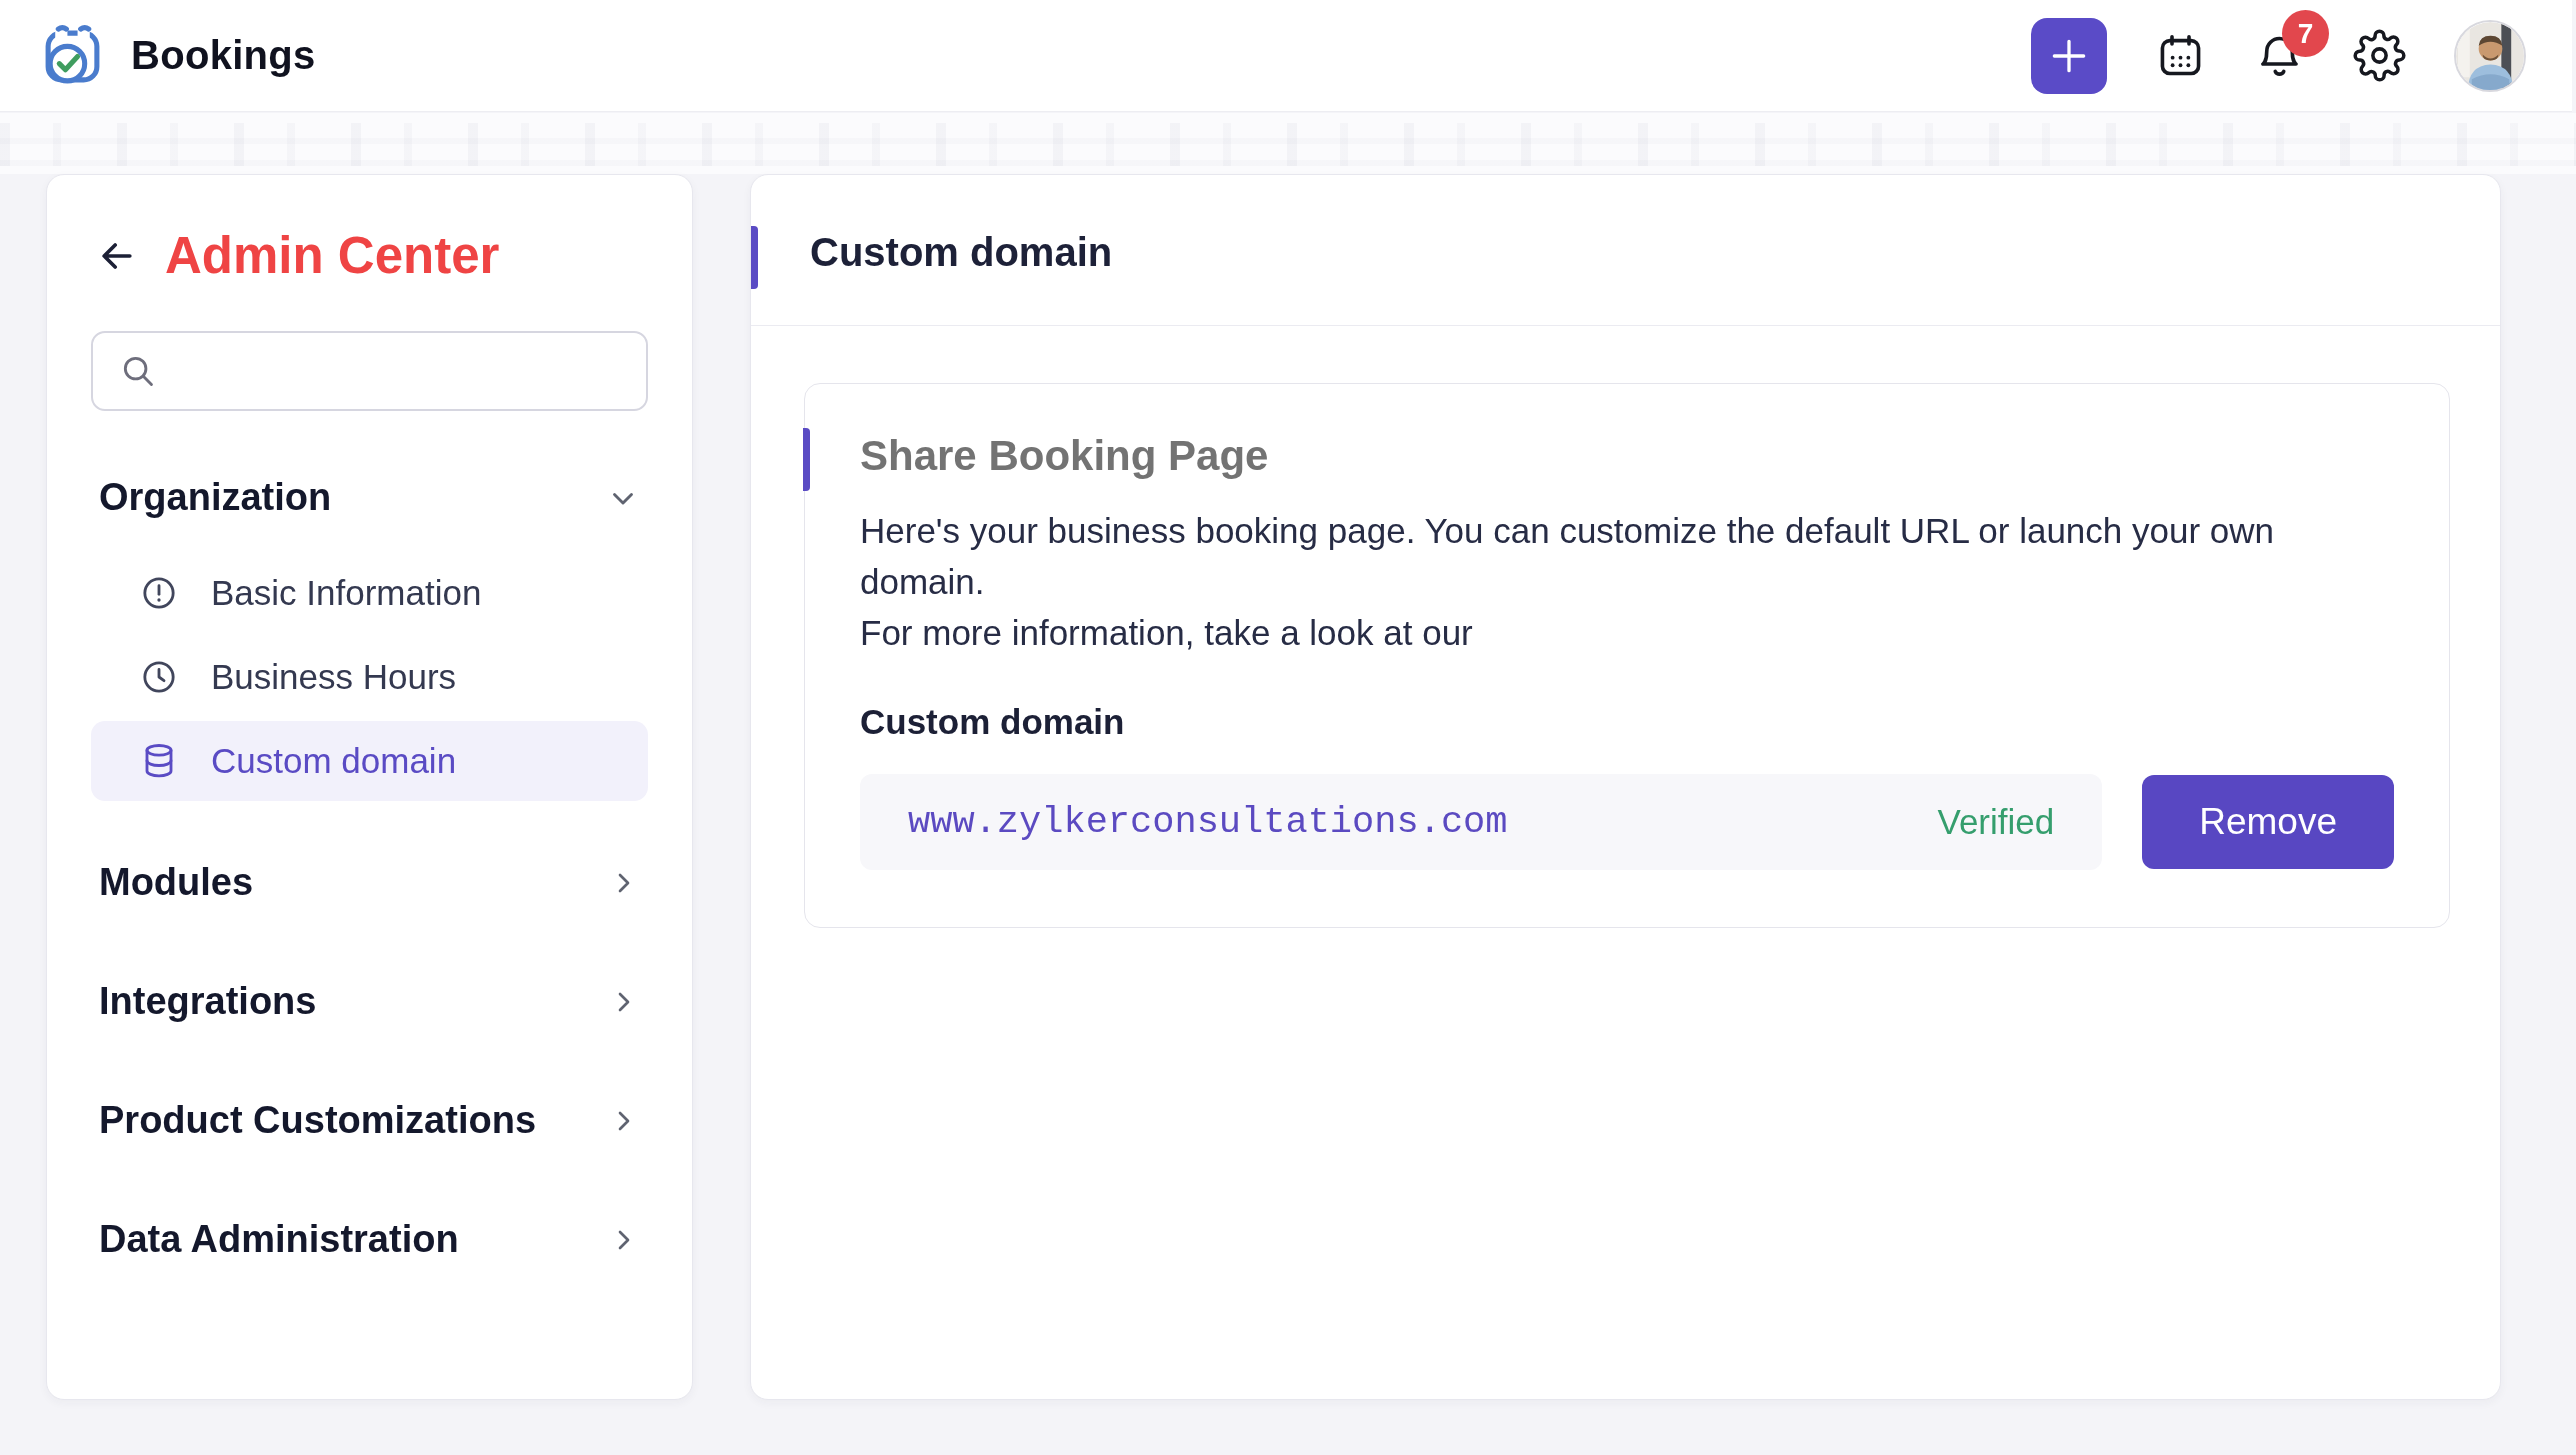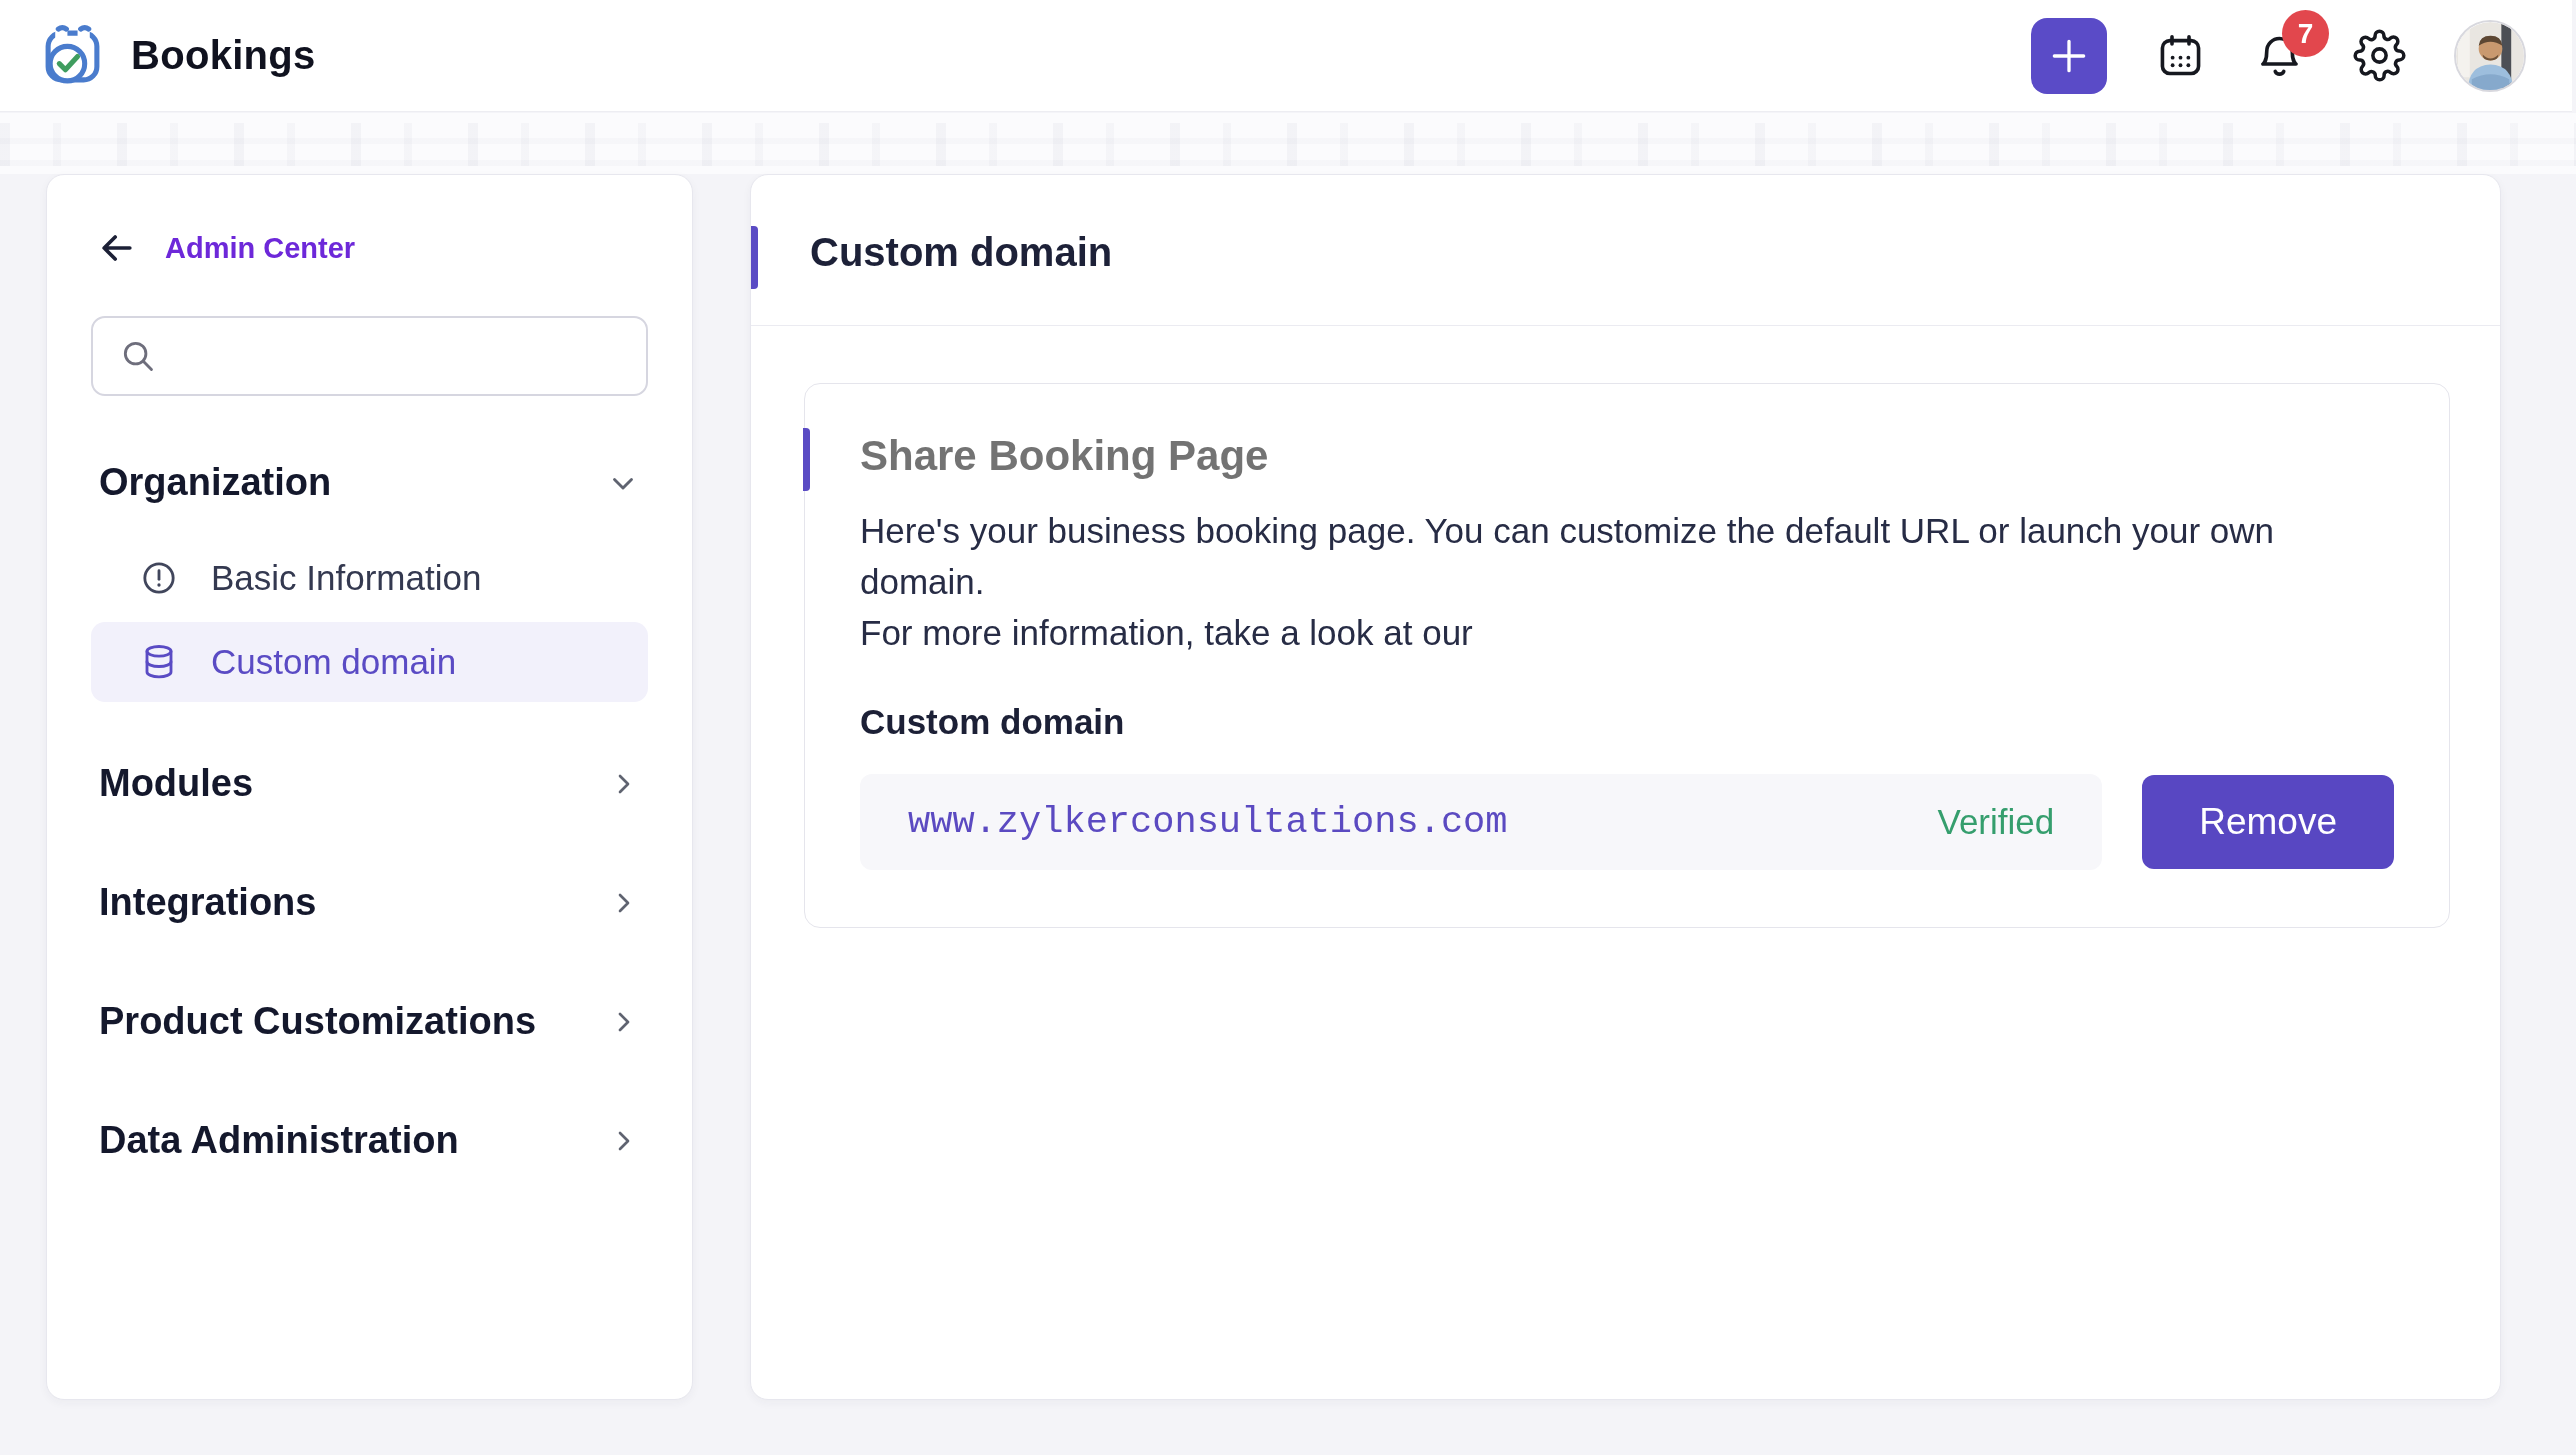--- a/index.html
+++ b/index.html
@@ -53,21 +53,21 @@
     display: flex; gap: 57px;
   }
   .panel {
     background: #ffffff; border: 1px solid #e7e7ee; border-radius: 18px;
     box-shadow: 0 3px 10px rgba(35,35,70,.045);
   }
 
   
   .sidebar { width: 647px; flex: none; padding: 51px 44px; }
   .sidebar-header { display: flex; align-items: center; gap: 26px; padding: 0 4px; cursor: pointer; }
-  .sidebar-title { font-size: 29px; font-weight: 700; color: #6d28d9; }
+  .sidebar-title { font-size: 51px; font-weight: 700; color: #ef4444; }
   .search-box {
     margin-top: 46px; height: 80px; border: 2px solid #d6d6e0; border-radius: 14px;
     display: flex; align-items: center; gap: 18px; padding: 0 26px; background: #fff;
   }
   .search-box input { flex: 1; border: none; outline: none; background: transparent; font-size: 33px; color: #333; font-family: inherit; }
 
   .org-header {
     margin-top: 65px; display: flex; align-items: center; justify-content: space-between;
     padding: 0 8px; cursor: pointer;
   }
@@ -245,20 +245,29 @@
         <span>
           <svg width="40" height="40" viewBox="0 0 24 24" fill="none" stroke="#41465c" stroke-width="1.7" stroke-linecap="round">
             <circle cx="12" cy="12" r="8.5"></circle>
             <path d="M12 7.6v5.2"></path>
             <circle cx="12" cy="16.2" r="1" fill="#41465c" stroke="none"></circle>
           </svg>
         </span>
         <span>Basic Information</span>
       </div>
 
+      <div class="org-item">
+        <span>
+          <svg width="40" height="40" viewBox="0 0 24 24" fill="none" stroke="#41465c" stroke-width="1.7" stroke-linecap="round" stroke-linejoin="round">
+            <circle cx="12" cy="12" r="8.5"></circle>
+            <path d="M12 7.5V12l3 2.2"></path>
+          </svg>
+        </span>
+        <span>Business Hours</span>
+      </div>
 
       <div class="org-item active">
         <span>
           <svg width="40" height="40" viewBox="0 0 24 24" fill="none" stroke="#5a4bc4" stroke-width="1.7" stroke-linecap="round">
             <ellipse cx="12" cy="5.6" rx="7.2" ry="2.9"></ellipse>
             <path d="M4.8 5.6v6.2c0 1.6 3.2 2.9 7.2 2.9s7.2-1.3 7.2-2.9V5.6"></path>
             <path d="M4.8 11.8v6.2c0 1.6 3.2 2.9 7.2 2.9s7.2-1.3 7.2-2.9v-6.2"></path>
           </svg>
         </span>
         <span>Custom domain</span>

